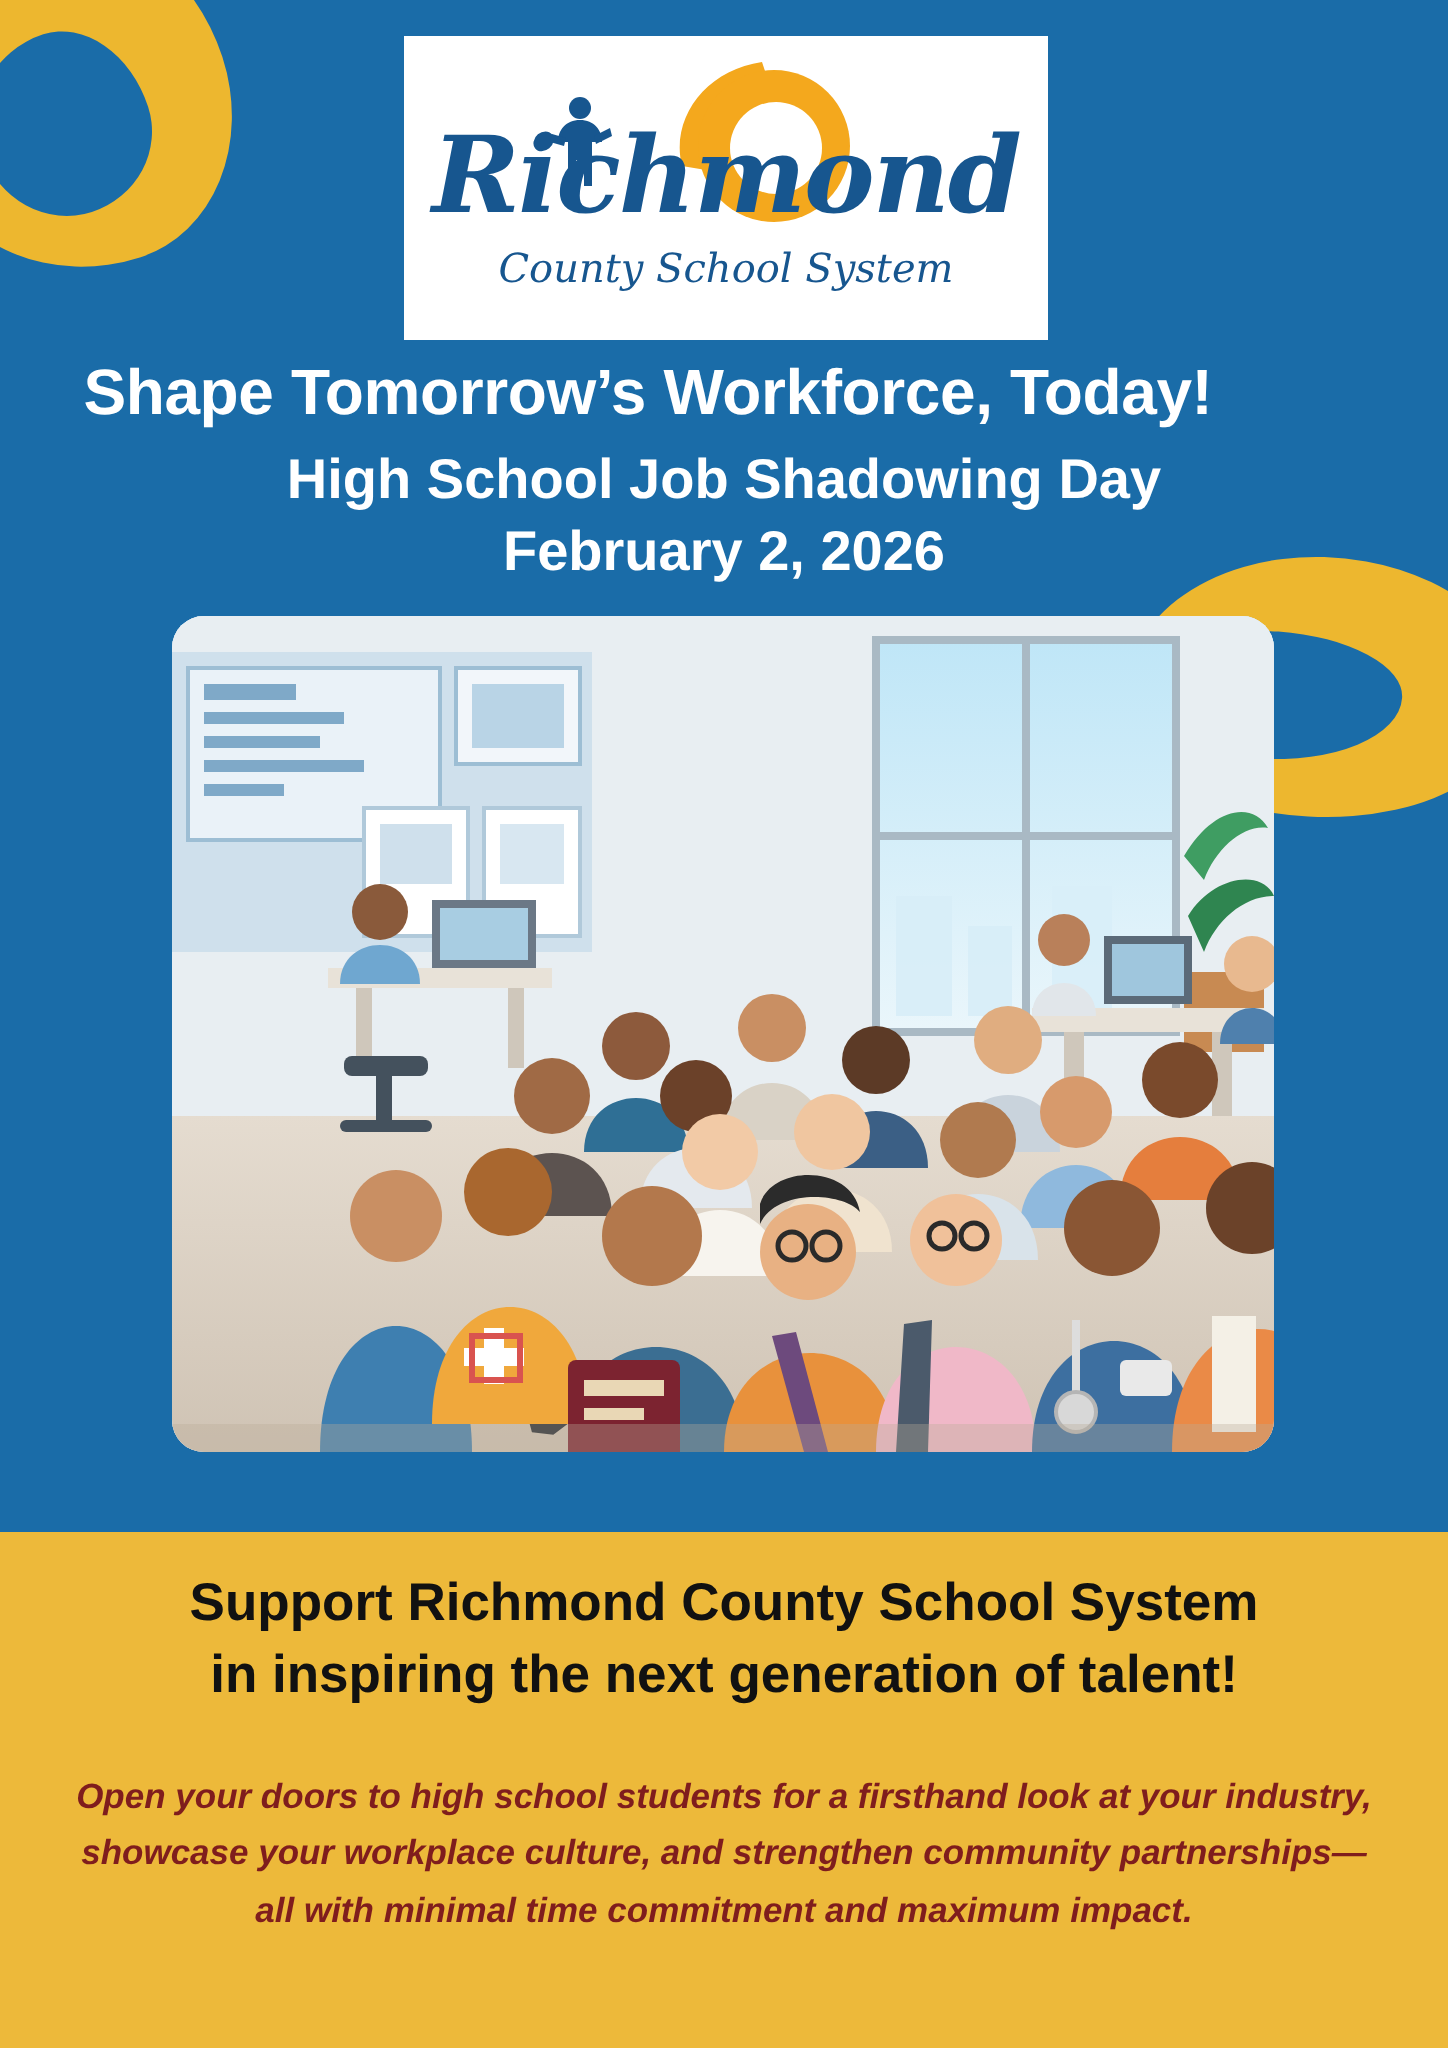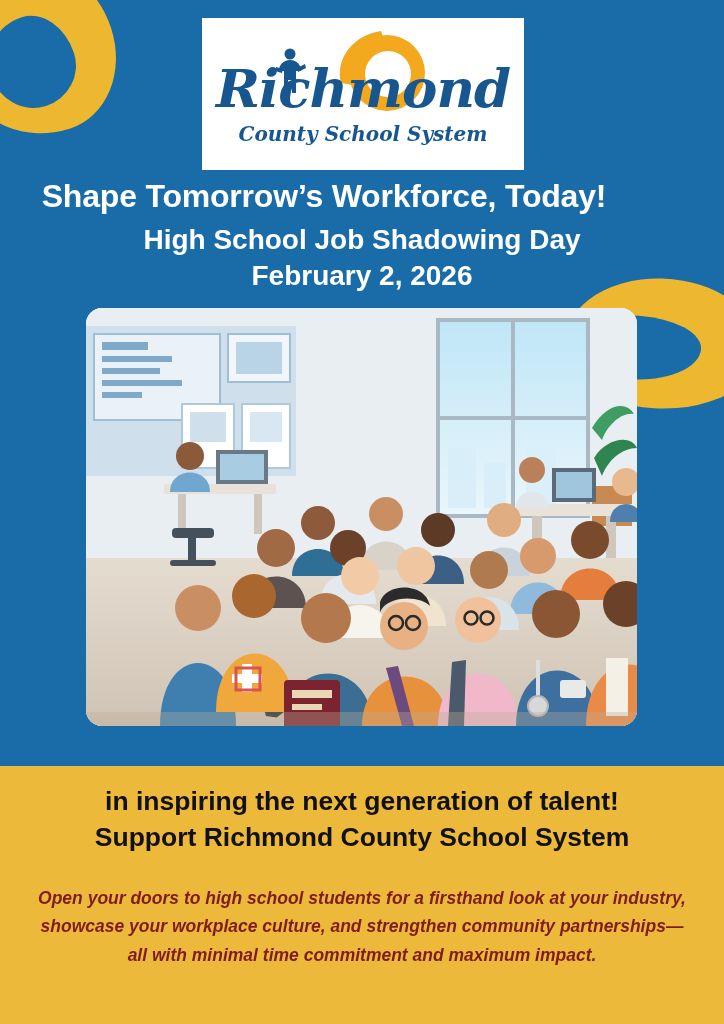--- a/index.html
+++ b/index.html
@@ -131,21 +131,21 @@
     white-space: nowrap;
   }
   .logo-sub {
     position: absolute;
     left: 0;
     top: 93px;
     width: 300px;
     text-align: center;
     font-family: "DejaVu Serif", serif;
     font-style: italic;
-    font-weight: bold;
+    font-weight: normal;
     font-size: 20px;
     color: #17568f;
     z-index: 3;
     white-space: nowrap;
   }
   .logo-figure {
     position: absolute;
     left: 60px;
     top: 18px;
     width: 34px;
@@ -416,19 +416,19 @@
         <path d="M500 418 C 500 336, 586 336, 586 418 Z" fill="#ea8a47"></path>
         <rect x="520" y="350" width="22" height="58" fill="#f4f0e6"></rect>
       </g>
 
       <rect x="0" y="404" width="551" height="14" fill="#b9ab99" opacity="0.35"></rect>
     </svg>
   </div>
 
   <div class="gold-band">
     <div class="band-title">
+      <div>Support Richmond County School System</div>
       <div>in inspiring the next generation of talent!</div>
-      <div>Support Richmond County School System</div>
     </div>
     <div class="band-body">Open your doors to high school students for a  firsthand look at your industry, showcase your workplace culture, and strengthen community partnerships—all with minimal time commitment and maximum impact.</div>
   </div>
 
 </div>
 
 </body></html>

